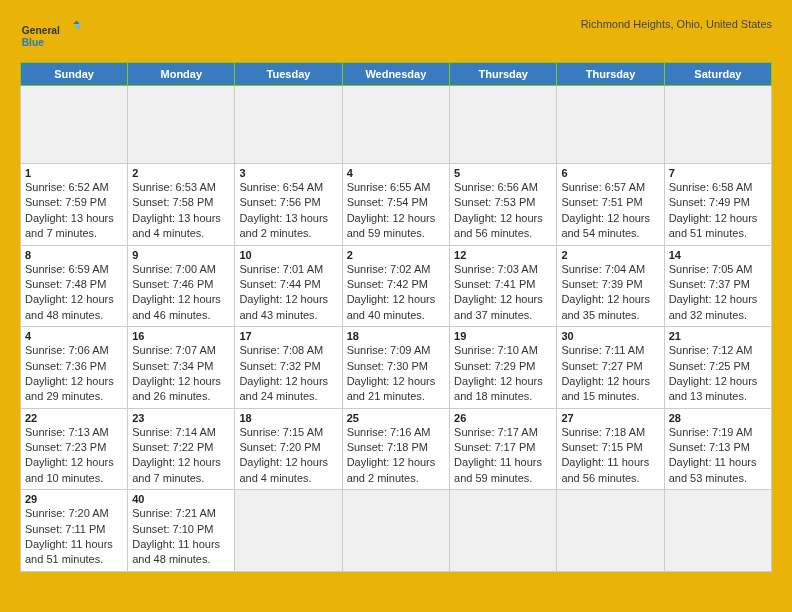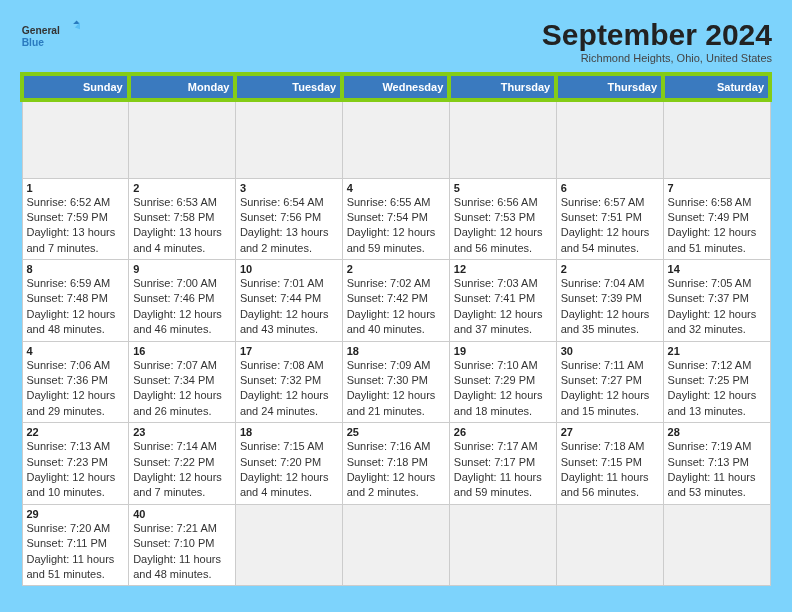--- a/index.html
+++ b/index.html
@@ -7,21 +7,21 @@
       font-family: Arial, sans-serif;
       background: #fff;
       width: 792px;
       height: 612px;
       overflow: hidden;
     }
     .page {
       width: 792px;
       height: 612px;
       padding: 18px 20px 10px 20px;
-      background: #7dd3fc;
+      background: #eab308;
     }
     .header {
       display: flex;
       justify-content: space-between;
       align-items: flex-start;
       margin-bottom: 8px;
     }
     .logo {
       display: flex;
       align-items: center;
@@ -41,24 +41,24 @@
     }
     .calendar {
       width: 100%;
       border-collapse: collapse;
       font-size: 9.5px;
     }
     .calendar th {
       background: #3a7abf;
       color: #fff;
       padding: 5px 4px;
-      text-align: right;
+      text-align: center;
       font-size: 11px;
       font-weight: bold;
-      border: 4px solid #84cc16;
+      border: 1px solid #84cc16;
     }
     .calendar td {
       border: 1px solid #ccc;
       vertical-align: top;
       padding: 3px 4px;
       width: 108px;
       height: 78px;
       background: #fff;
     }
     .calendar td.empty {
@@ -86,21 +86,20 @@
   <div class="header">
     <div class="logo">
   <svg width="60" height="36" viewBox="0 0 70 36">
     <text x="2" y="16" font-size="12" font-weight="bold" fill="#333" font-family="Arial">General</text>
     <text x="2" y="30" font-size="12" font-weight="bold" fill="#2a7abf" font-family="Arial">Blue</text>
     <polygon points="62,4 70,4 66,0" fill="#2a7abf"></polygon>
     <polygon points="64,8 70,2 70,10" fill="#5bbff5"></polygon>
   </svg>
 </div>
     <div class="title-block">
-      <div class="month-title">September 2024</div>
       <div class="location">Richmond Heights, Ohio, United States</div>
     </div>
   </div>
 
   <table class="calendar">
     <thead>
       <tr>
         <th>Sunday</th>
         <th>Monday</th>
         <th>Tuesday</th>

